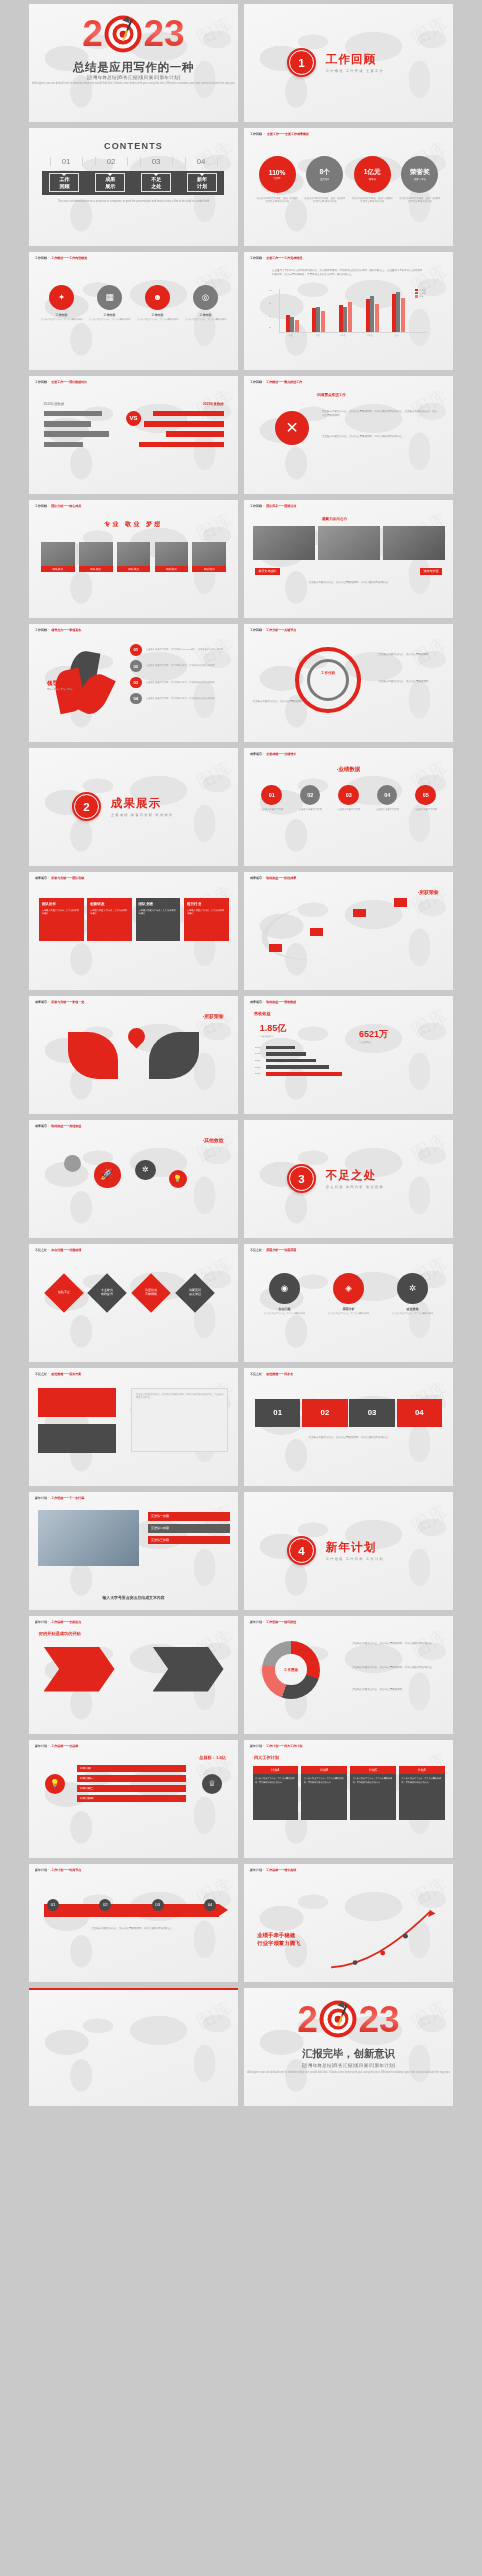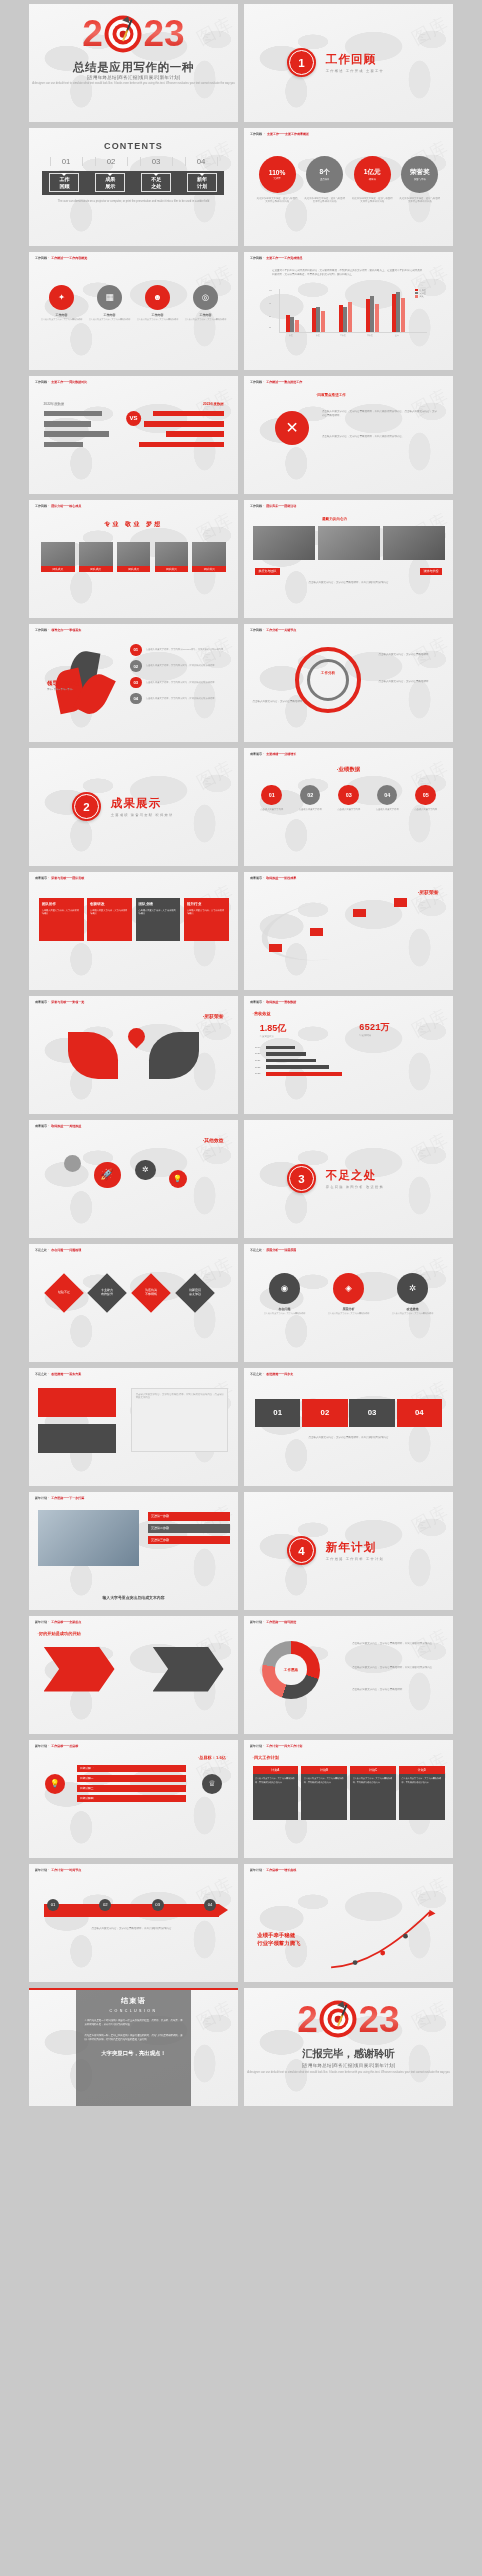--- a/index.html
+++ b/index.html
@@ -760,21 +760,21 @@
     <div class="sl">
       <div class="hdr">
         <span class="h1">成果展示</span><span class="dot">·</span>
         <span class="h2">取得效益——营收数据</span></div>
       <div class="hdr-rule"></div>
       <div class="red" style="position:absolute;left:8.5px;top:15.7px;font-size:4.2px;font-weight:bold;">·营收效益</div>
       <div style="position:absolute;left:15.7px;top:26.6px;">
         <div class="rev-num">1.85亿</div>
         <div class="muted" style="font-size:2.4px">年度营业收入</div>
       </div>
-      <div style="position:absolute;left:115px;top:25px;font-family:Liberation Mono, monospace;">
+      <div style="position:absolute;left:115px;top:32px;">
         <div class="rev-num">6521万</div>
         <div class="muted" style="font-size:2.4px">年度净利润</div>
       </div>
       <div class="rev-list">
         <div class="rev-row">
               <span class="yr">2019</span>
               <div class="bb" style="width:29px"></div>
             </div>
         <div class="rev-row">
               <span class="yr">2020</span>
@@ -1045,46 +1045,39 @@
         <circle cx="46" cy="96" r="4" fill="#4a4a4a"></circle>
         <circle cx="92" cy="80" r="4" fill="#e1251b"></circle>
         <circle cx="130" cy="52" r="4" fill="#4a4a4a"></circle>
       </svg>
     </div>
   </div>
 
   <div class="slide">
     <div class="sl">
       <div class="topbar"></div>
-      <div class="concl">
-        <h3>结束语</h3>
-        <div class="en">CONCLUSION</div>
-        <p>工作总结就是把一个时间段的工作进行一次全面系统的总检查、总评价、总分析、总研究，并分析成绩的不足，从而得出引以为戒的经验</p>
-        <p>总结是应用写作的一种，是对已经做过的工作进行理性的思考。总结与计划是相辅相成的，要以工作计划为依据，订计划总是在总结经验的基础上进行的</p>
-        <div class="slogan">大字突显口号，亮出观点！</div>
-      </div>
     </div>
   </div>
 
   <div class="slide title-slide">
     <div class="sl">
       <div class="yearwrap" style="top:13.3px">
         <span class="ydigit">2</span>
         <span class="target">
           <span class="ring r1"></span>
               <span class="ring r2"></span>
               <span class="ring r3"></span>
           <span class="ring r4"></span>
               <span class="ring r5"></span>
           <span class="dart"></span>
               <span class="fletch"></span>
         </span>
         <span class="ydigit">23</span>
       </div>
-      <div class="end-main">汇报完毕，感谢聆听</div>
+      <div class="end-main">汇报完毕，创新意识</div>
       <div class="t-sub" style="top:75px">|适用年终总结|商务汇报|项目展示|新年计划|</div>
       <div class="t-en" style="top:83px">A designer can use default text to simulate what text would look like. It looks even better with you using this text. Whoever evaluates your text cannot evaluate the way you</div>
     </div>
   </div>
 
   <div style="width:209px;height:118px;"></div>
 
 </div>
 </div>
 

